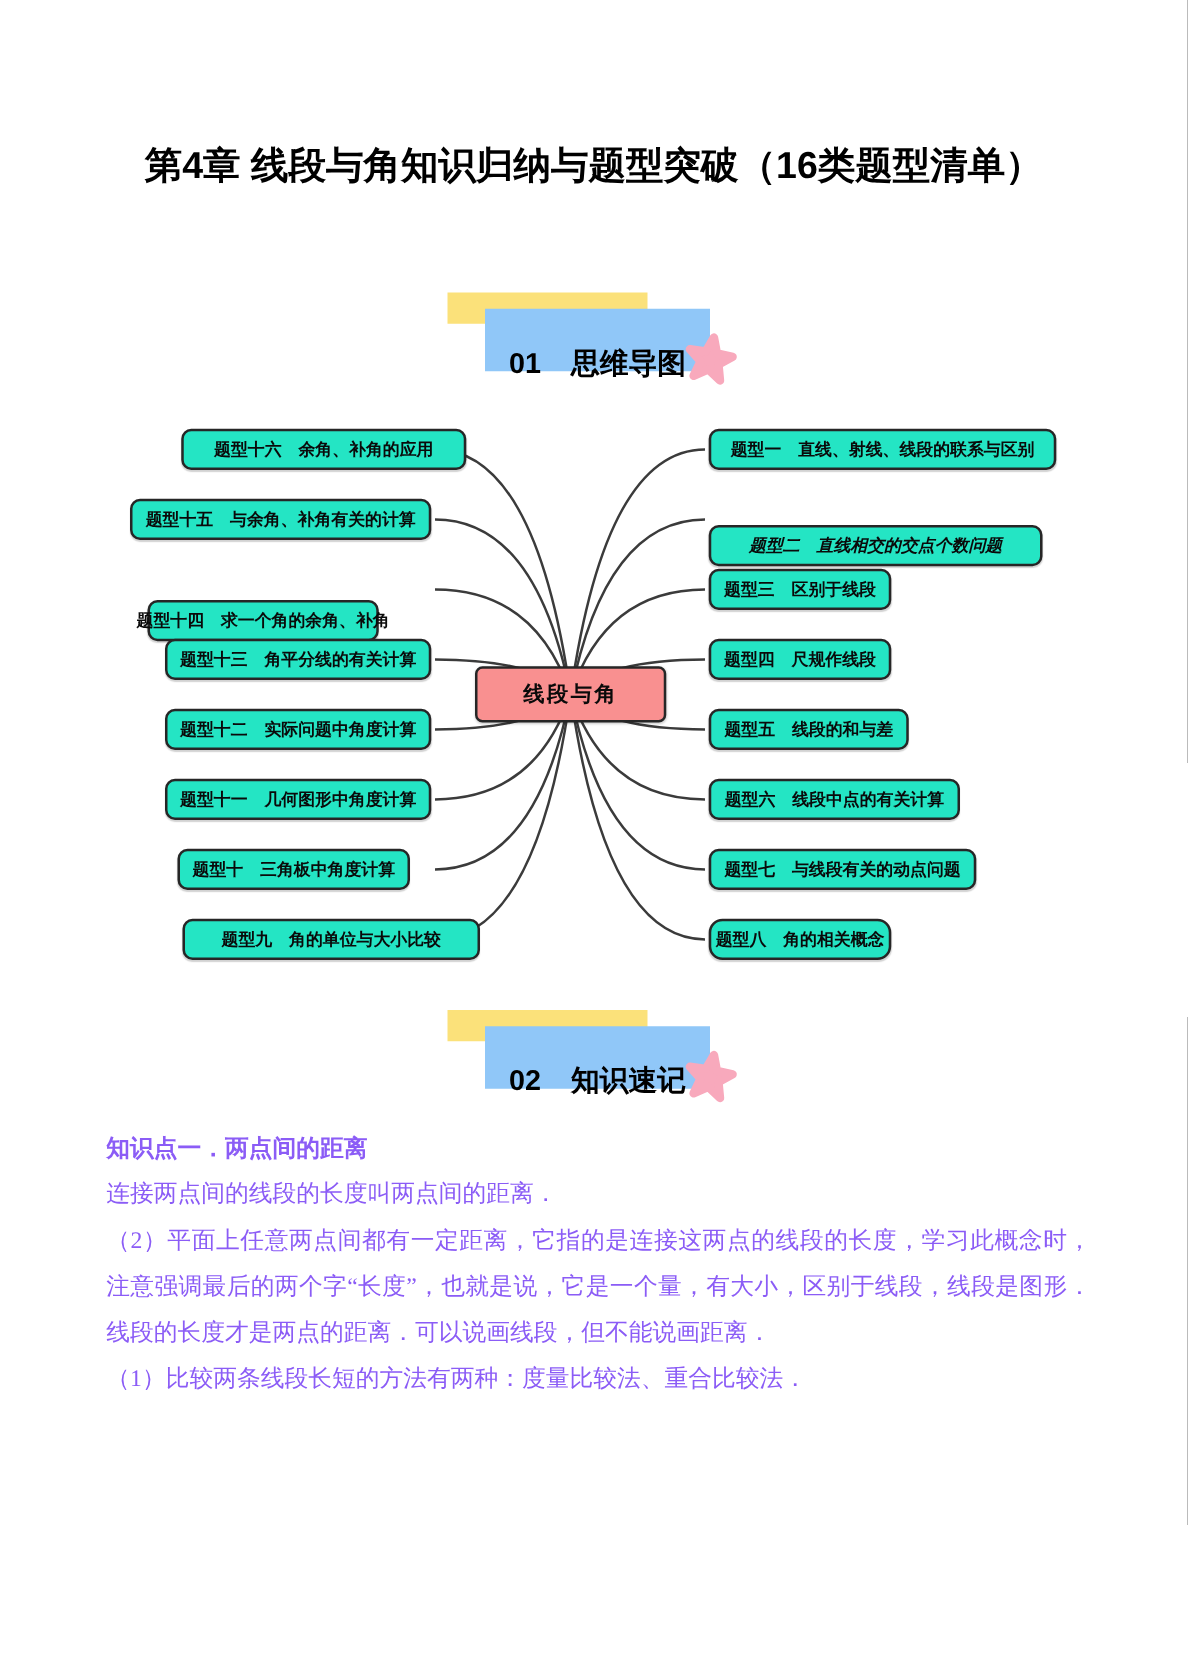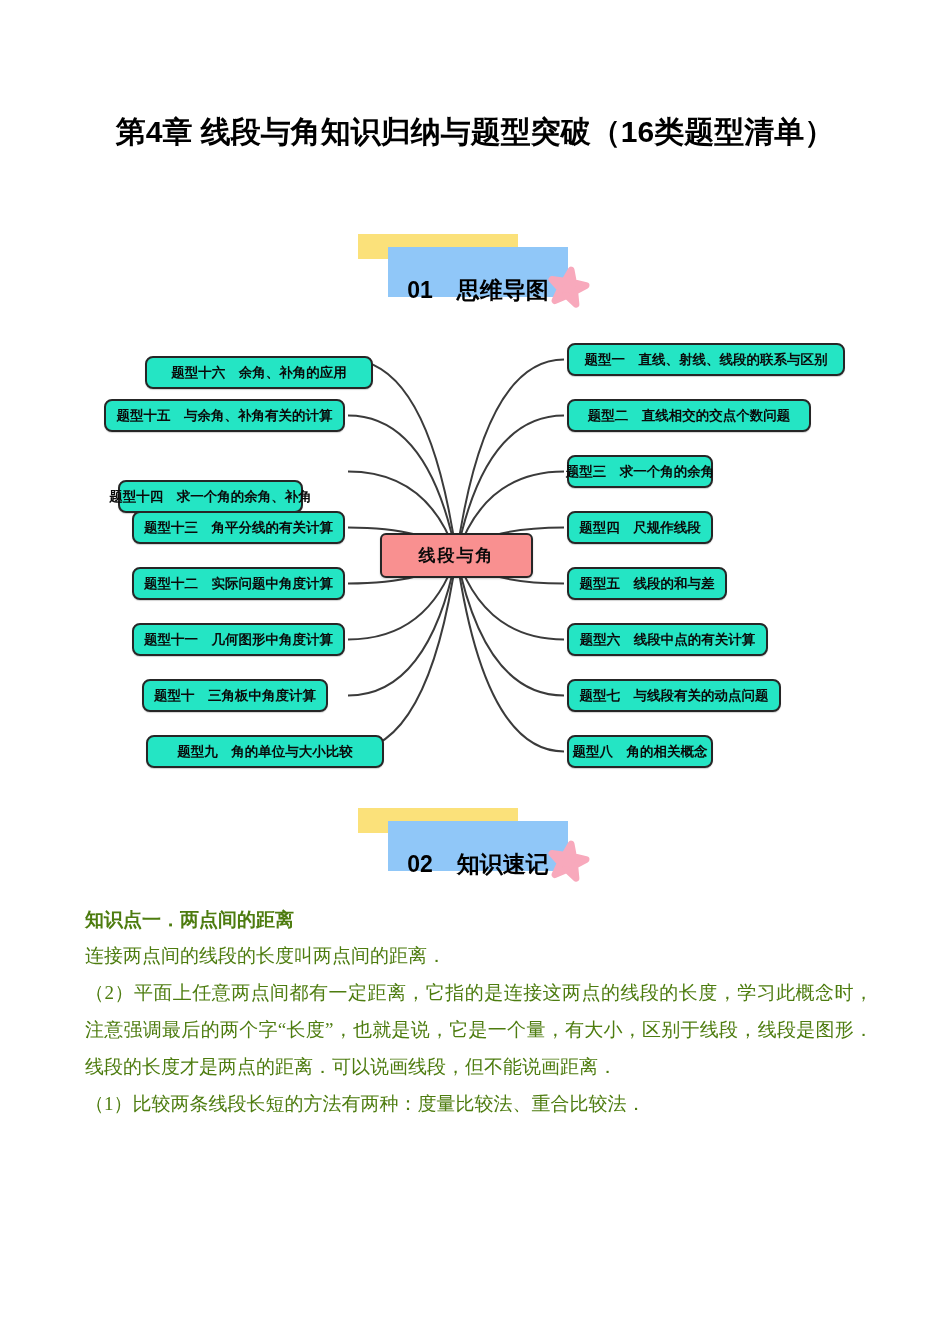--- a/index.html
+++ b/index.html
@@ -66,21 +66,21 @@
     border:2px solid var(--node_border);
     border-radius:6px;
     display:flex;align-items:center;justify-content:center;
     font-size:17px;font-weight:700;letter-spacing:2px;color:#0a0a0a;
     box-shadow:0 1px 2px rgba(0,0,0,.2);
   }
   
   .knowledge{
     position:absolute;left:85px;top:903px;width:788px;
     font-family:"Liberation Serif","DejaVu Serif",serif;
-    font-size:19px;color:#4d7c0f;
+    font-size:19px;color:#8b5cf6;
   }
   .k-head{
     font-family:"Liberation Sans","DejaVu Sans",sans-serif;
     font-weight:700;font-size:19px;line-height:34px;
   }
   .k-line{line-height:37px;}
   .k-long{line-height:37px;text-align:justify;}
   .k-math{font-style:italic;}
 </style>
 </head>
@@ -114,36 +114,36 @@
         <path d="M 456.5 555.5 Q 484.5 359.5 564 359.5" fill="none" stroke="var(--curve)" stroke-width="2"></path>
         <path d="M 456.5 555.5 Q 484.5 415.5 564 415.5" fill="none" stroke="var(--curve)" stroke-width="2"></path>
         <path d="M 456.5 555.5 Q 484.5 471.5 564 471.5" fill="none" stroke="var(--curve)" stroke-width="2"></path>
         <path d="M 456.5 555.5 Q 484.5 527.5 564 527.5" fill="none" stroke="var(--curve)" stroke-width="2"></path>
         <path d="M 456.5 555.5 Q 484.5 583.5 564 583.5" fill="none" stroke="var(--curve)" stroke-width="2"></path>
         <path d="M 456.5 555.5 Q 484.5 639.5 564 639.5" fill="none" stroke="var(--curve)" stroke-width="2"></path>
         <path d="M 456.5 555.5 Q 484.5 695.5 564 695.5" fill="none" stroke="var(--curve)" stroke-width="2"></path>
         <path d="M 456.5 555.5 Q 484.5 751.5 564 751.5" fill="none" stroke="var(--curve)" stroke-width="2"></path>
       </svg>
     <div id="mm-nodes">
-        <div class="mm-node" style="left: 145px; top: 356px; width: 228px;">题型十六　余角、补角的应用</div>
+        <div class="mm-node" style="left: 145px; top: 343px; width: 228px;">题型十六　余角、补角的应用</div>
         <div class="mm-node" style="left: 104px; top: 399px; width: 241px;">题型十五　与余角、补角有关的计算</div>
         <div class="mm-node" style="left: 118px; top: 480px; width: 185px;">题型十四　求一个角的余角、补角</div>
         <div class="mm-node" style="left: 132px; top: 511px; width: 213px;">题型十三　角平分线的有关计算</div>
         <div class="mm-node" style="left: 132px; top: 567px; width: 213px;">题型十二　实际问题中角度计算</div>
         <div class="mm-node" style="left: 132px; top: 623px; width: 213px;">题型十一　几何图形中角度计算</div>
         <div class="mm-node" style="left: 142px; top: 679px; width: 186px;">题型十　三角板中角度计算</div>
         <div class="mm-node" style="left: 146px; top: 735px; width: 238px;">题型九　角的单位与大小比较</div>
         <div class="mm-node" style="left: 567px; top: 343px; width: 278px;">题型一　直线、射线、线段的联系与区别</div>
-        <div class="mm-node" style="left: 567px; top: 399px; width: 244px;">题型二　直线相交的交点个数问题</div>
-        <div class="mm-node" style="left: 567px; top: 455px; width: 146px;">题型三　求一个角的余角</div>
+        <div class="mm-node" style="left: 567px; top: 420px; width: 267px; font-style: italic;">题型二　直线相交的交点个数问题</div>
+        <div class="mm-node" style="left: 567px; top: 455px; width: 146px;">题型三　区别于线段</div>
         <div class="mm-node" style="left: 567px; top: 511px; width: 146px;">题型四　尺规作线段</div>
         <div class="mm-node" style="left: 567px; top: 567px; width: 160px; text-align: center;">题型五　线段的和与差</div>
         <div class="mm-node" style="left: 567px; top: 623px; width: 201px;">题型六　线段中点的有关计算</div>
         <div class="mm-node" style="left: 567px; top: 679px; width: 214px;">题型七　与线段有关的动点问题</div>
-        <div class="mm-node" style="left: 567px; top: 735px; width: 146px;">题型八　角的相关概念</div>
+        <div class="mm-node" style="left: 567px; top: 735px; width: 146px; border-radius: 11px;">题型八　角的相关概念</div>
       </div>
     <div class="mm-center">线段与角</div>
   </div>
 
   <div class="banner" style="top:806px">
     <div class="yellow"></div>
     <div class="blue">
       <span class="num">02</span>
       <span class="ttl">知识速记</span>
     </div>

